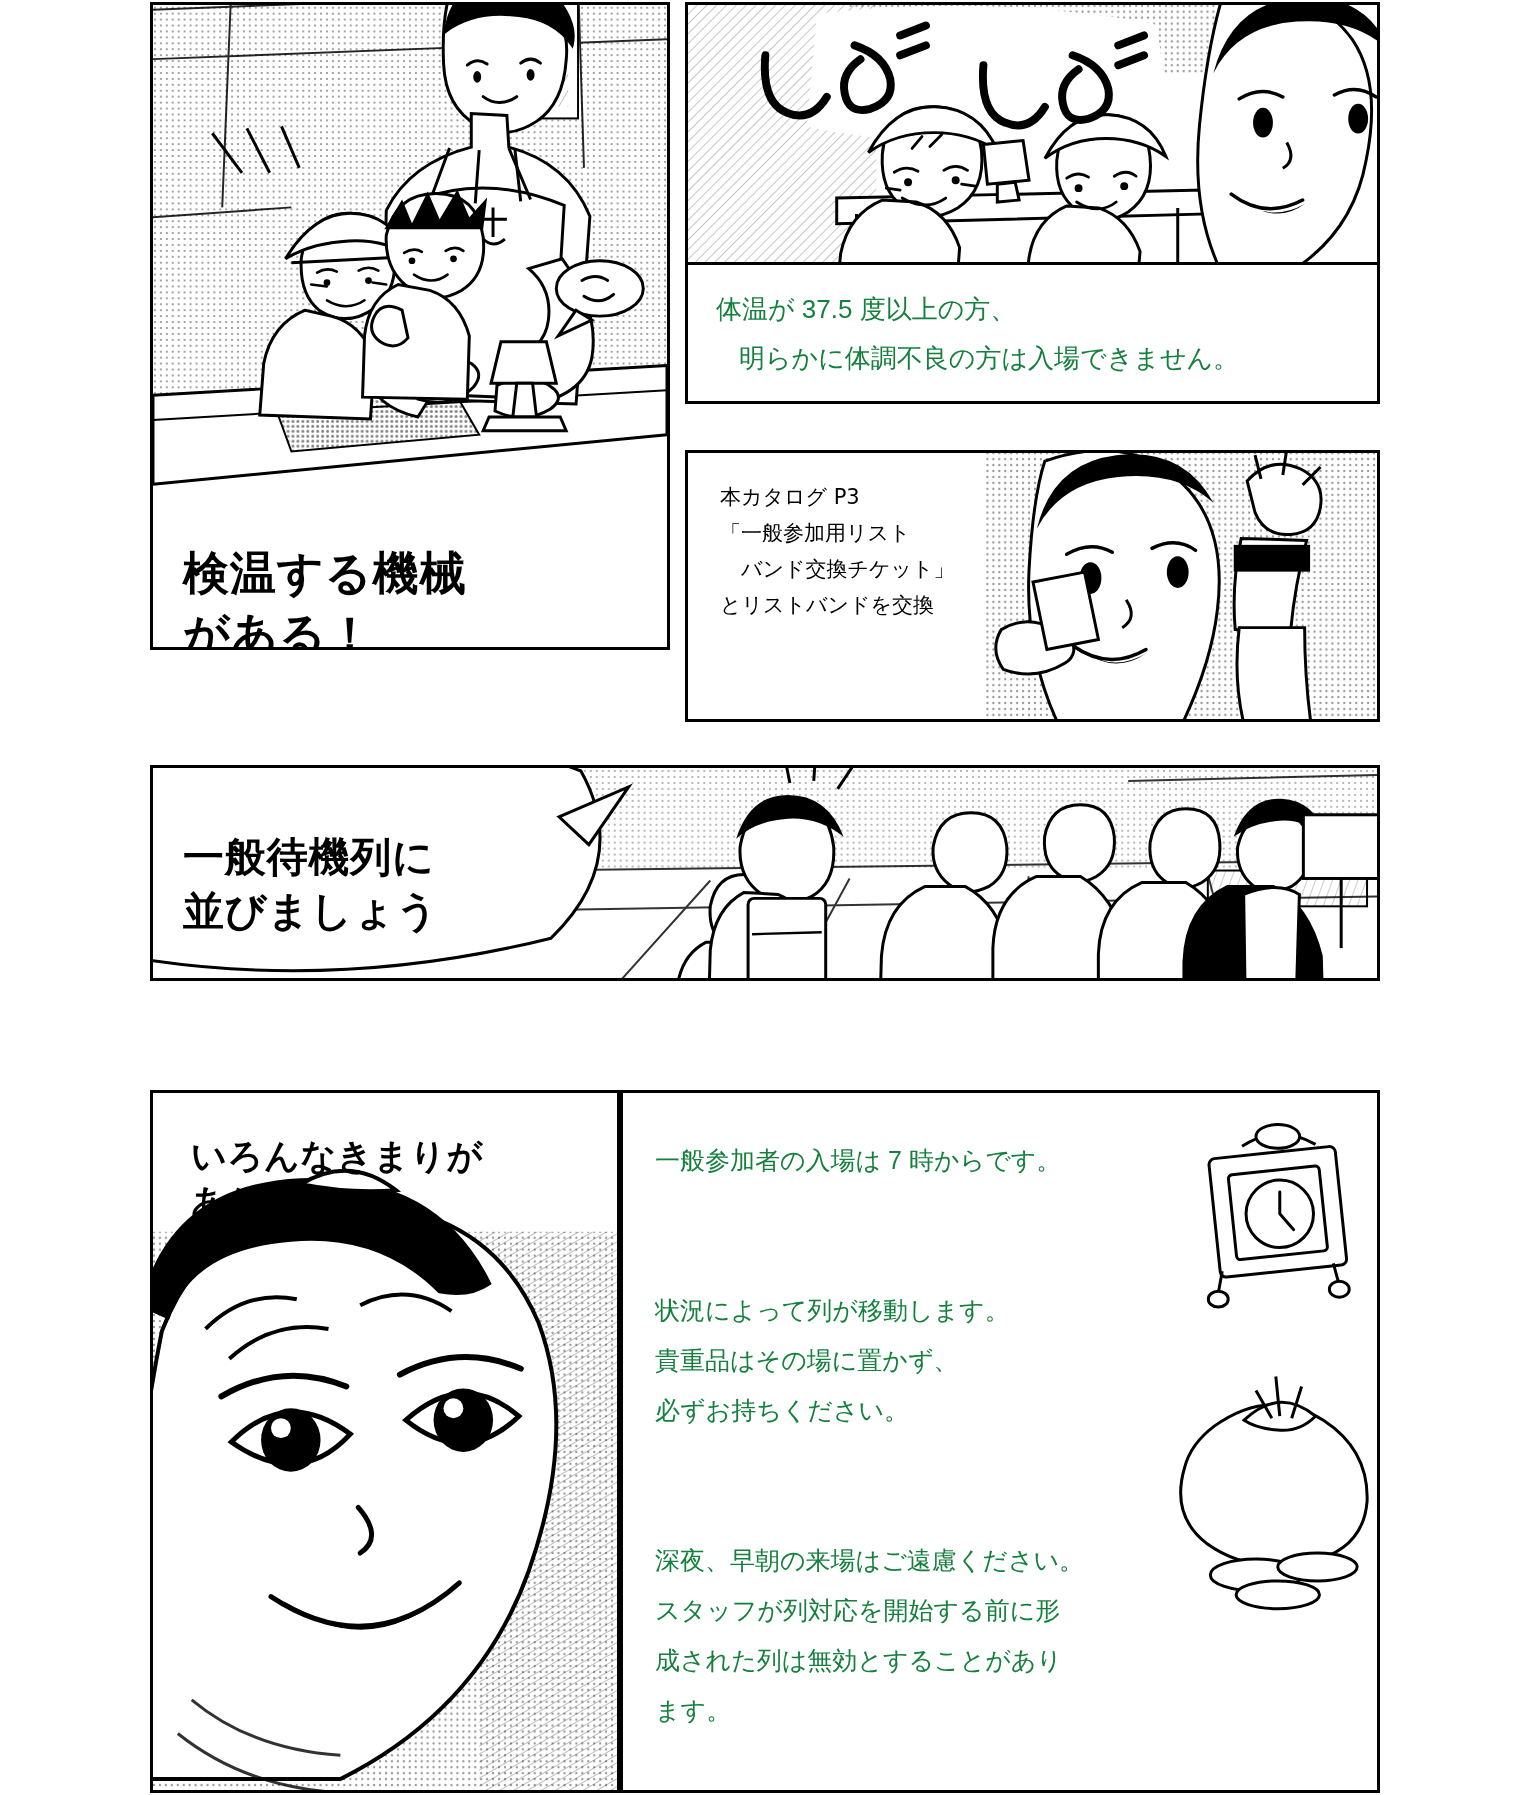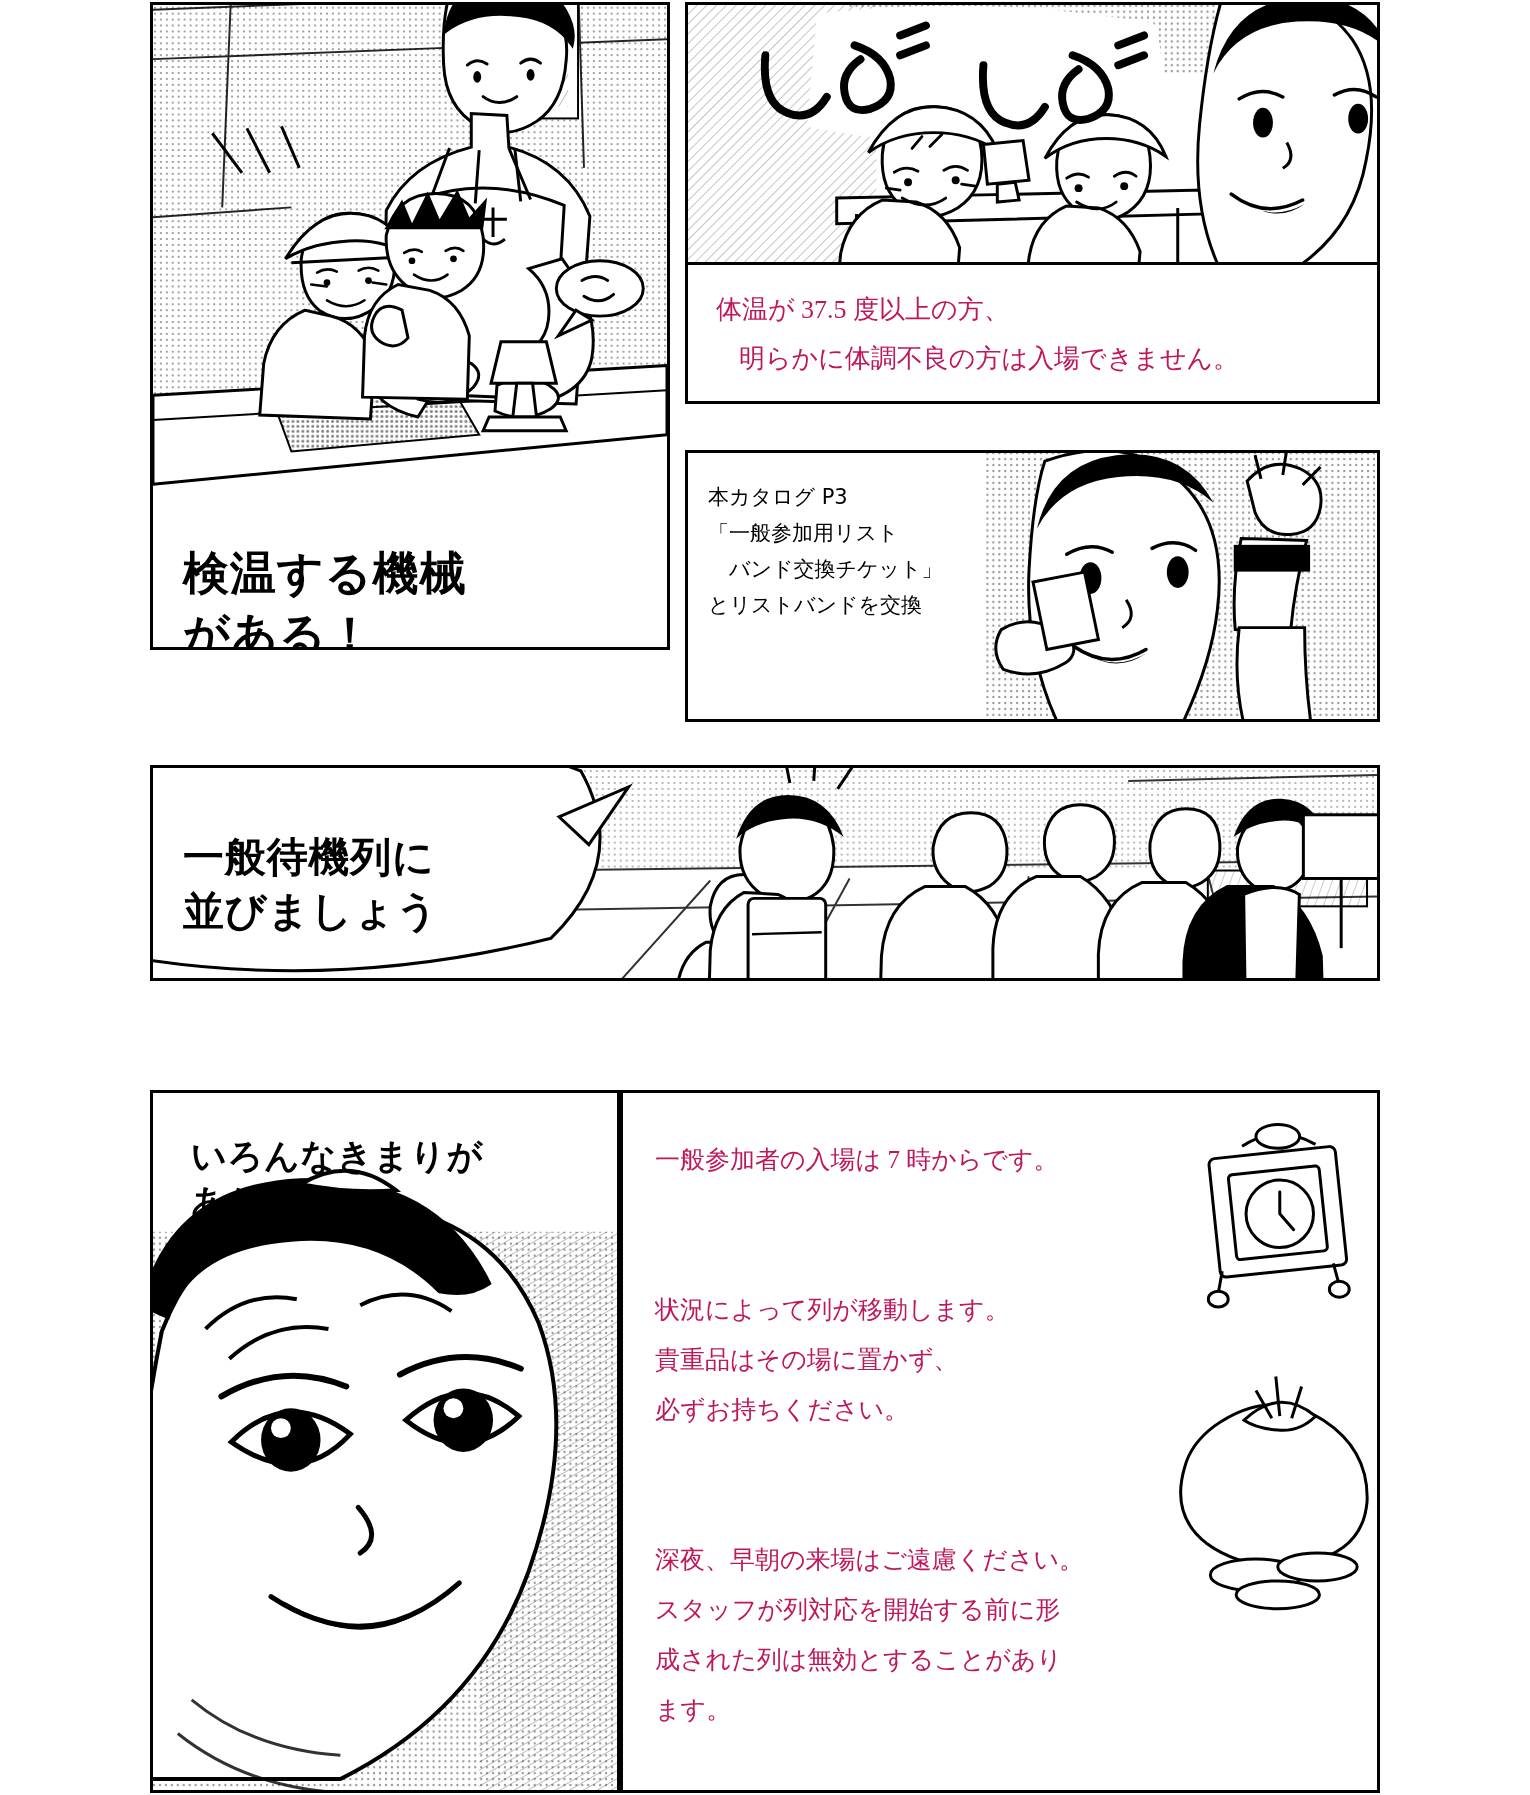--- a/index.html
+++ b/index.html
@@ -41,31 +41,32 @@
     position: absolute;
     font-family: "DejaVu Sans", "Liberation Sans", sans-serif;
     font-weight: bold;
     line-height: 1.32;
     letter-spacing: 0.02em;
     color: #000;
     white-space: pre-line;
   }
   .bodytext {
     position: absolute;
-    font-family: Liberation Serif, serif;
+    font-family: Liberation Sans, sans-serif;
     line-height: 1.75;
-    color: #be185d;
+    color: #15803d;
     white-space: pre-line;
   }
   .smalltext {
     position: absolute;
     font-family: "DejaVu Sans", "Liberation Sans", sans-serif;
     line-height: 1.72;
     color: #000;
     white-space: pre-line;
+    margin-left: 12px;
   }
 
   
   #panel-temperature { left: 150px; top: 2px; width: 520px; height: 648px; }
   #p1-caption { left: 30px; top: 538px; width: 460px; font-size: 46px; }
 
   
   #panel-entry-rule { left: 685px; top: 2px; width: 695px; height: 402px; }
   #p2-text {
     left: 28px; top: 280px; width: 660px; font-size: 26px; line-height: 1.9;

